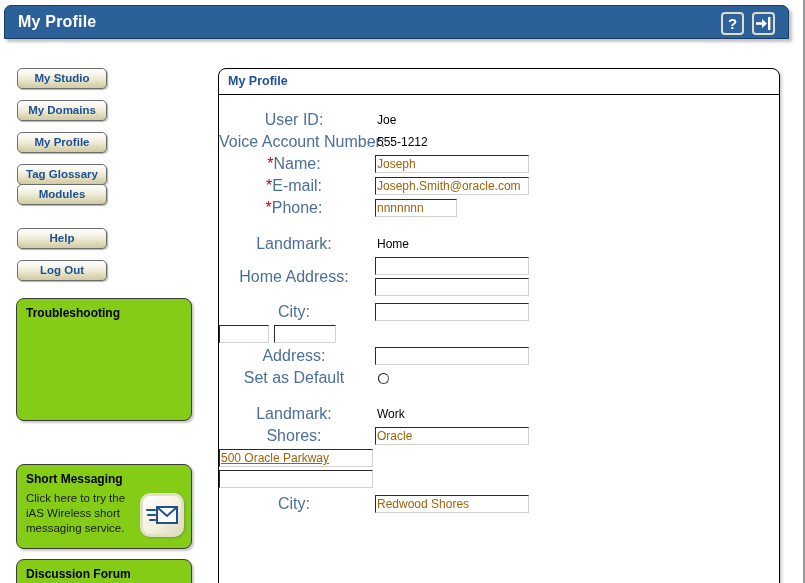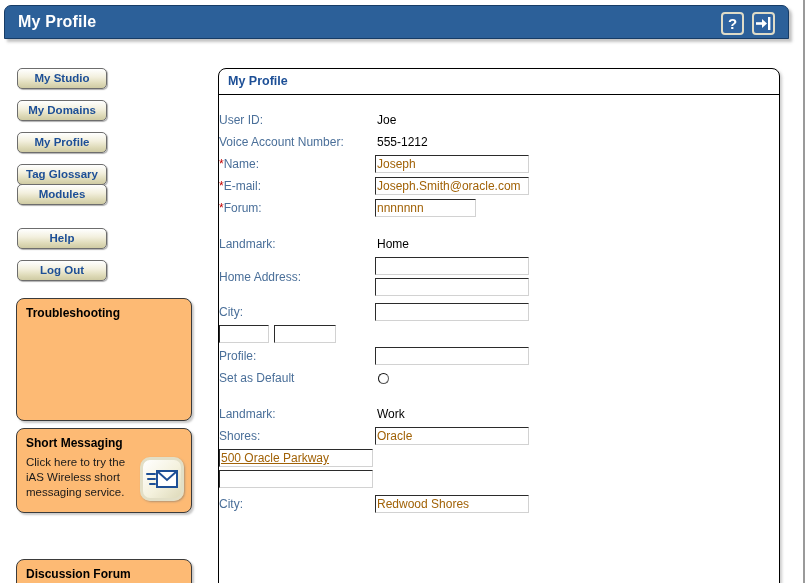--- a/index.html
+++ b/index.html
@@ -83,21 +83,21 @@
   }
 
   
   .card {
     position: absolute;
     left: 16px;
     width: 176px;
     box-sizing: border-box;
     border: 1px solid #3b3b3b;
     border-radius: 8px;
-    background: #fdba74;
+    background: #84cc16;
     box-shadow: 2px 2px 2px rgba(120,120,120,.4);
     padding: 7px 8px 8px 9px;
   }
   .card-title {
     font-size: 12px;
     font-weight: bold;
     color: #000;
     margin-bottom: 5px;
   }
   .card-body {
@@ -148,24 +148,24 @@
   
   #form { padding-top: 16px; }
   .frow {
     display: flex;
     align-items: flex-start;
     margin-bottom: 4px;
     min-height: 18px;
   }
   .flabel {
     width: 150px;
-    text-align: left;
+    text-align: center;
     padding-right: 6px;
     color: #4a6f99;
-    font-size: 12px;
+    font-size: 16px;
     line-height: 18px;
     white-space: nowrap;
     flex: 0 0 auto;
   }
   .req { color: #c00000; }
   .fvalue {
     color: #000;
     font-size: 12px;
     line-height: 18px;
     padding-left: 2px;
@@ -233,21 +233,21 @@
     <div class="navbtn" style="top:84px">My Profile</div>
     <div class="navbtn" style="top:116px">Tag Glossary</div>
     <div class="navbtn" style="top:136px">Modules</div>
     <div class="navbtn" style="top:212px">Log Out</div>
     <div class="navbtn" style="top:180px">Help</div>
 
     <div class="card" style="top:250px; height:123px;">
       <div class="card-title">Troubleshooting</div>
     </div>
 
-    <div class="card" style="top:380px; height:85px;">
+    <div class="card" style="top:416px; height:85px;">
       <div class="card-title">Short Messaging</div>
       <div class="card-body">
         <div class="card-text" style="width:116px;">Click here to try the iAS Wireless short messaging service.</div>
         <div class="card-icon" style="right:-1px; top:2px;">
           <svg width="32" height="26" viewBox="0 0 32 26">
             <path d="M1 8 L9 8 M2 13 L9 13 M4 18 L9 18" stroke="#1d4f96" stroke-width="2" fill="none" stroke-linecap="round"></path>
             <rect x="11" y="5" width="20" height="16" fill="#ffffff" stroke="#1d4f96" stroke-width="2"></rect>
             <path d="M11 5 L21 14 L31 5" fill="none" stroke="#1d4f96" stroke-width="2"></path>
           </svg>
         </div>
@@ -281,22 +281,22 @@
         <div class="flabel"><span class="req">*</span><span>Name:</span></div>
         <input class="ffield" value="Joseph" style="">
       </div>
 
       <div class="frow">
         <div class="flabel"><span class="req">*</span><span>E-mail:</span></div>
         <input class="ffield" value="Joseph.Smith@oracle.com" style="">
       </div>
 
       <div class="frow">
-        <div class="flabel"><span class="req">*</span><span>Forum:</span></div>
-        <input class="ffield" style="width: 101px;" value="nnnnnnn">
+        <div class="flabel"><span class="req">*</span><span>Phone:</span></div>
+        <input class="ffield" style="width: 82px;" value="nnnnnnn">
       </div>
 
       <div class="gap"></div>
 
       <div class="frow">
         <div class="flabel">Landmark:</div>
         <div class="fvalue">Home</div>
       </div>
 
       <div class="frow">
@@ -313,21 +313,21 @@
       </div>
 
       <div class="frow">
         <div class="row-inline">
           <input class="ffield small" value="" style="">
           <input class="ffield small" style="width: 62px;" value="">
         </div>
       </div>
 
       <div class="frow">
-        <div class="flabel">Profile:</div>
+        <div class="flabel">Address:</div>
         <input class="ffield" value="" style="">
       </div>
 
       <div class="frow">
         <div class="flabel">Set as Default</div>
         <div class="radio"></div>
       </div>
 
       <div class="gap"></div>
 

